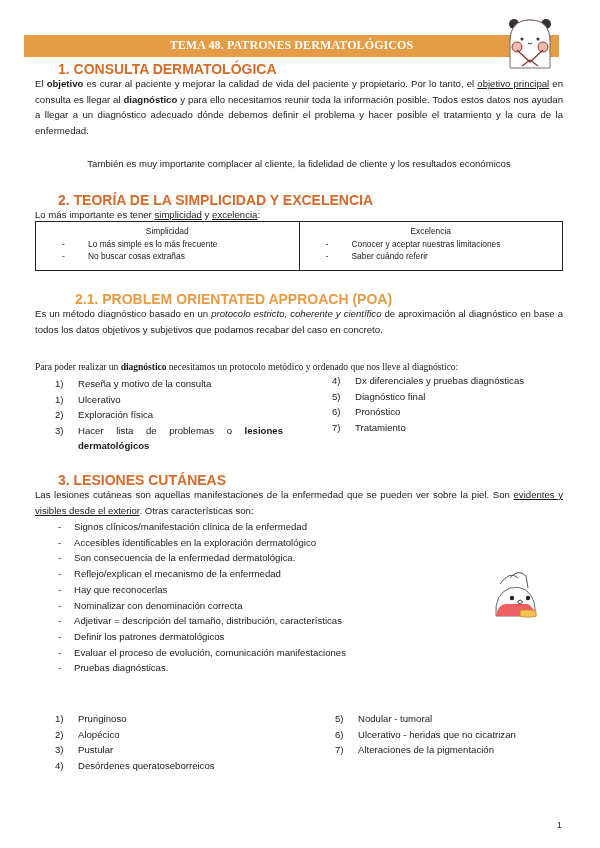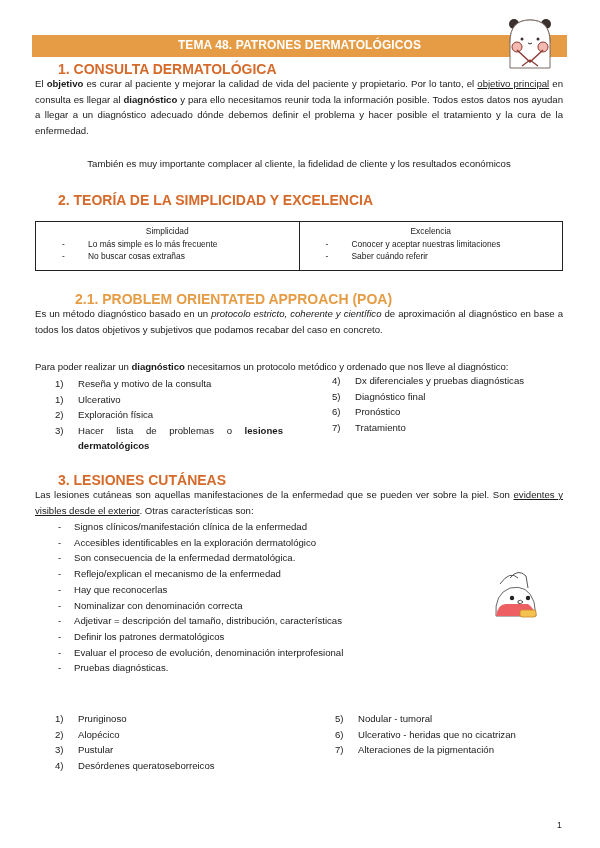--- a/index.html
+++ b/index.html
@@ -7,25 +7,26 @@
     body {
       position: relative;
       font-family: "Liberation Sans", "DejaVu Sans", sans-serif;
       color: #1a1a1a;
       font-size: 9.6px;
       line-height: 15.5px;
     }
     .page { position: absolute; left: 0; top: 0; width: 600px; height: 848px; }
 
     .title-band {
-      position: absolute; left: 32px; top: 35px; width: 535px; height: 22px;
+      position: absolute; left: 24px; top: 35px; width: 535px; height: 22px;
       background: #e69c45;
       color: #ffffff; font-weight: bold; font-size: 12px;
       display: flex; align-items: center; justify-content: center;
       letter-spacing: 0.1px;
+      font-family: Liberation Serif, serif;
     }
     .sticker { position: absolute; }
     .sticker-top { left: 500px; top: 12px; width: 60px; height: 58px; }
     .sticker-mid { left: 488px; top: 568px; width: 58px; height: 56px; }
 
     .sec-heading {
       position: absolute; font-weight: bold; font-size: 14px; color: #d66a2a;
     }
     .sub-heading { color: #e69c45; }
 
@@ -86,20 +87,21 @@
   </div>
 
   <div class="sec-heading" style="left:58px; top:62px;">1. CONSULTA DERMATOLÓGICA</div>
 
   <p class="para" style="top:76px;"><span>El </span><b>objetivo</b><span> es curar al paciente y mejorar la calidad de vida del paciente y propietario. Por lo tanto, el </span><span class="u">objetivo principal</span><span> en consulta es llegar al </span><b>diagnóstico</b><span> y para ello necesitamos reunir toda la información posible. Todos estos datos nos ayudan a llegar a un diagnóstico adecuado dónde debemos definir el problema y hacer posible el tratamiento y la cura de la enfermedad.</span></p>
 
   <p class="para para-center" style="top:156px;">También es muy importante complacer al cliente, la fidelidad de cliente y los resultados económicos</p>
 
   <div class="sec-heading" style="left:58px; top:193px;">2. TEORÍA DE LA SIMPLICIDAD Y EXCELENCIA</div>
 
+  <p class="para" style="top:207px;"><span>Lo más importante es tener </span><span class="u">simplicidad</span><span> y </span><span class="u">excelencia</span><span>:</span></p>
 
   <div class="comp-table">
     <div class="comp-col">
       <div class="comp-col-title">Simplicidad</div>
       <div class="comp-item">
           <span class="dash">-</span>
           <span>Lo más simple es lo más frecuente</span>
         </div>
       <div class="comp-item">
           <span class="dash">-</span>
@@ -116,21 +118,21 @@
           <span class="dash">-</span>
           <span>Saber cuándo referir</span>
         </div>
     </div>
   </div>
 
   <div class="sec-heading sub-heading" style="left:75px; top:292px;">2.1. PROBLEM ORIENTATED APPROACH (POA)</div>
 
   <p class="para" style="top:306px;"><span>Es un método diagnóstico basado en un </span><i>protocolo estricto, coherente y científico</i><span> de aproximación al diagnóstico en base a todos los datos objetivos y subjetivos que podamos recabar del caso en concreto.</span></p>
 
-  <p class="para" style="top:359px; letter-spacing:-0.05px;"><span>Para poder realizar un </span><b>diagnóstico</b><span> necesitamos un protocolo metódico y ordenado que nos lleve al diagnóstico:</span></p>
+  <p class="para" style="top:359px; letter-spacing:-0.05px;font-family:Liberation Serif, serif;"><span>Para poder realizar un </span><b>diagnóstico</b><span> necesitamos un protocolo metódico y ordenado que nos lleve al diagnóstico:</span></p>
 
   <ul class="list list-wrap" style="left:55px; top:376px; width:228px;">
     <li>
         <span class="num">1)</span>
         <span>Reseña y motivo de la consulta</span>
       </li>
     <li>
         <span class="num">1)</span>
         <span>Ulcerativo</span>
       </li>
@@ -195,21 +197,21 @@
     <li>
         <span class="dash">-</span>
         <span>Adjetivar = descripción del tamaño, distribución, características</span>
       </li>
     <li>
         <span class="dash">-</span>
         <span>Definir los patrones dermatológicos</span>
       </li>
     <li>
         <span class="dash">-</span>
-        <span>Evaluar el proceso de evolución, denominación interprofesional</span>
+        <span>Evaluar el proceso de evolución, comunicación manifestaciones</span>
       </li>
     <li>
         <span class="dash">-</span>
         <span>Pruebas diagnósticas.</span>
       </li>
   </ul>
 
   <div class="sticker sticker-mid">
     <svg width="58" height="56" viewBox="0 0 58 56">
       <path d="M12 16 Q22 2 30 10 M22 10 Q30 0 38 8 L40 20" fill="none" stroke="#444" stroke-width="0.9"></path>

